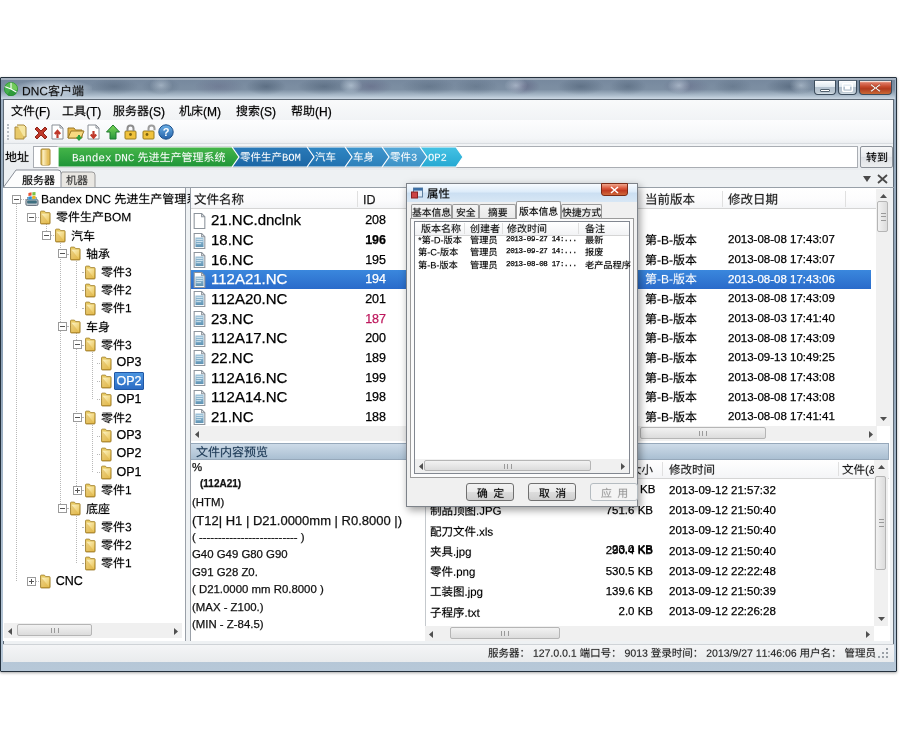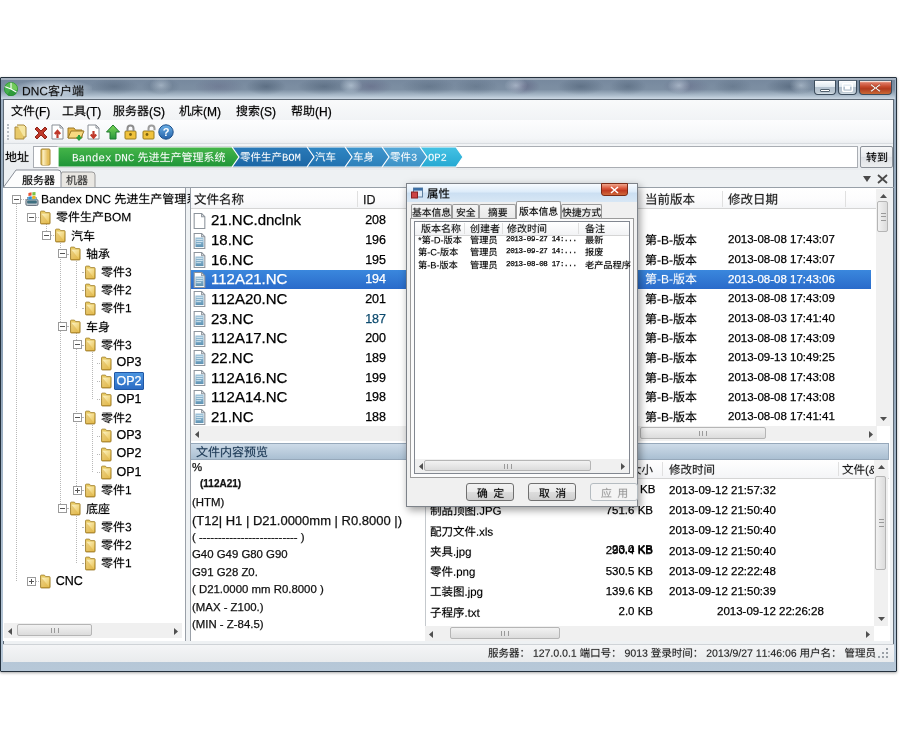--- a/index.html
+++ b/index.html
@@ -826,21 +826,21 @@
   </svg>
 <div style="position:absolute;left:211px;top:211.325px;font-size:15px;color:#000;font-weight:normal;white-space:nowrap;">21.NC.dnclnk</div>
 <div style="position:absolute;left:365.144287109375px;top:213.325px;font-size:12.5px;color:#000;font-weight:normal;white-space:nowrap;">208</div>
 <svg style="position:absolute;left:193px;top:232.5px" width="13" height="16" viewBox="0 0 12 15">
     <path d="M1 .5 h7 l3 3 v11 h-10z" fill="#fff" stroke="#8d949c"></path>
     <path d="M8 .5 v3 h3" fill="none" stroke="#8d949c"></path>
     <rect x="2.2" y="4.2" width="7.6" height="9" fill="url(#ncfill)"></rect>
     <path d="M3 6 h6 M3 8 h6 M3 10 h4.5" stroke="#dfeef6" stroke-width=".8"></path>
   </svg>
 <div style="position:absolute;left:211px;top:230.975px;font-size:15px;color:#000;font-weight:normal;white-space:nowrap;">18.NC</div>
-<div style="position:absolute;left:365.144287109375px;top:232.975px;font-size:12.5px;color:#000;font-weight:normal;white-space:nowrap;">196</div>
+<div style="position:absolute;left:365.144287109375px;top:232.975px;font-size:12.5px;color:#000;font-weight:bold;white-space:nowrap;">196</div>
 <svg width="52.0" height="16.2" viewBox="0 0 4333 1350" style="position:absolute;left:645px;top:232.0px;overflow:visible">
     <g fill="#000" stroke="#000" stroke-width="14" transform="translate(0,1020) scale(1,-1)">
       <use href="#c7b2c" x="0"></use>
       <use href="#l2d" x="1000"></use>
       <use href="#l42" x="1333"></use>
       <use href="#l2d" x="2000"></use>
       <use href="#c7248" x="2333"></use>
       <use href="#c672c" x="3333"></use>
     </g>
   </svg>
@@ -903,21 +903,21 @@
     </g>
   </svg>
 <div style="position:absolute;left:728px;top:292.425px;font-size:11.5px;color:#000;font-weight:normal;white-space:nowrap;">2013-08-08 17:43:09</div>
 <svg style="position:absolute;left:193px;top:311.1px" width="13" height="16" viewBox="0 0 12 15">
     <path d="M1 .5 h7 l3 3 v11 h-10z" fill="#fff" stroke="#8d949c"></path>
     <path d="M8 .5 v3 h3" fill="none" stroke="#8d949c"></path>
     <rect x="2.2" y="4.2" width="7.6" height="9" fill="url(#ncfill)"></rect>
     <path d="M3 6 h6 M3 8 h6 M3 10 h4.5" stroke="#dfeef6" stroke-width=".8"></path>
   </svg>
 <div style="position:absolute;left:211px;top:309.575px;font-size:15px;color:#000;font-weight:normal;white-space:nowrap;">23.NC</div>
-<div style="position:absolute;left:365.144287109375px;top:311.575px;font-size:12.5px;color:#0c4a6e;font-weight:normal;white-space:nowrap;">187</div>
+<div style="position:absolute;left:365.144287109375px;top:311.575px;font-size:12.5px;color:#be185d;font-weight:normal;white-space:nowrap;">187</div>
 <svg width="52.0" height="16.2" viewBox="0 0 4333 1350" style="position:absolute;left:645px;top:310.6px;overflow:visible">
     <g fill="#000" stroke="#000" stroke-width="14" transform="translate(0,1020) scale(1,-1)">
       <use href="#c7b2c" x="0"></use>
       <use href="#l2d" x="1000"></use>
       <use href="#l42" x="1333"></use>
       <use href="#l2d" x="2000"></use>
       <use href="#c7248" x="2333"></use>
       <use href="#c672c" x="3333"></use>
     </g>
   </svg>
@@ -1158,21 +1158,21 @@
       <use href="#c5b50" x="0"></use>
       <use href="#c7a0b" x="1000"></use>
       <use href="#c5e8f" x="2000"></use>
       <use href="#l2e" x="3000"></use>
       <use href="#l74" x="3278"></use>
       <use href="#l78" x="3556"></use>
       <use href="#l74" x="4056"></use>
     </g>
   </svg>
 <div style="position:absolute;left:618.487107421875px;top:605.1px;font-size:11.5px;color:#000;font-weight:normal;white-space:nowrap;">2.0 KB</div>
-<div style="position:absolute;left:669px;top:605.4px;font-size:11.5px;color:#000;font-weight:normal;white-space:nowrap;margin-left:48px;">2013-09-12 22:26:28</div>
+<div style="position:absolute;left:669px;top:605.4px;font-size:11.5px;color:#000;font-weight:normal;white-space:nowrap;">2013-09-12 22:26:28</div>
 <div style="position:absolute;left:874px;top:460px;width:14px;height:166px;background:#f0f0f0;"></div>
 <svg style="position:absolute;left:877.5px;top:464px" width="7" height="6" viewBox="0 0 7 6">
     <path d="M0 5 L3.5 1 L7 5z" fill="#505050"></path>
   </svg>
 <svg style="position:absolute;left:877.5px;top:616px" width="7" height="6" viewBox="0 0 7 6">
     <path d="M0 1 L3.5 5 L7 1z" fill="#505050"></path>
   </svg>
 <div style="position:absolute;left:875px;top:476px;width:11px;height:94px;background:linear-gradient(90deg,#f2f2f2,#dcdcdc);border:1px solid #b5b5b5;border-radius:2px;"></div>
 <div style="position:absolute;left:878.5px;top:519.0px;width:5px;height:8px;border-top:1px solid #9a9a9a;border-bottom:1px solid #9a9a9a;"></div>
 <div style="position:absolute;left:878.5px;top:522.0px;width:5px;height:1px;border-top:1px solid #9a9a9a;"></div>

